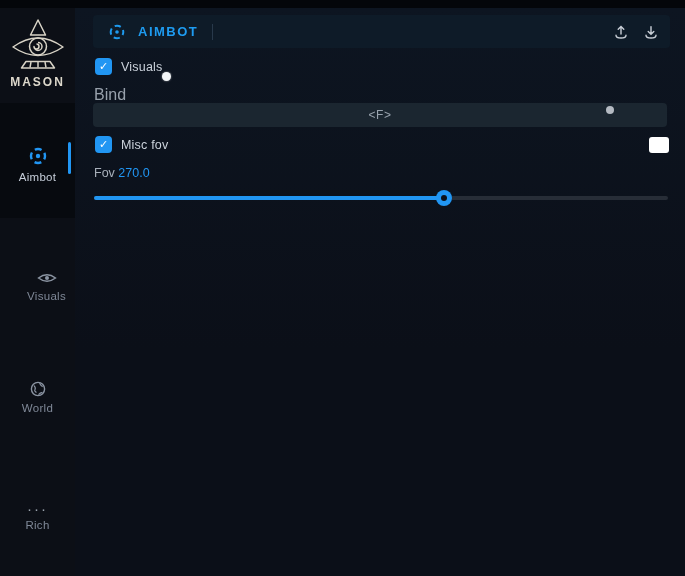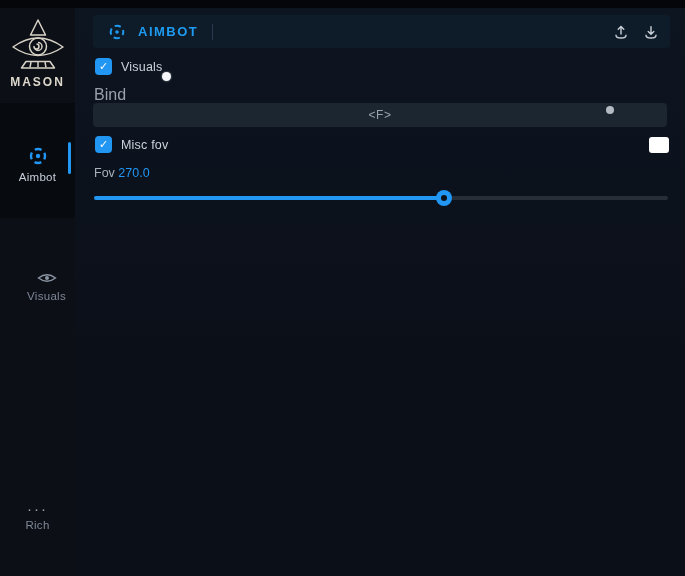--- a/index.html
+++ b/index.html
@@ -105,20 +105,28 @@
     </div>
 
     <div class="nav-item" style="top:259px;height:46px;margin-left:9px;">
       <svg width="20" height="14" viewBox="0 0 20 14" style="margin-top:4px;">
         <path d="M1.5 7 Q10 0.5 18.5 7 Q10 13.5 1.5 7 Z" fill="none" stroke="#8b94a2" stroke-width="1.5"></path>
         <circle cx="10" cy="7" r="2" fill="#8b94a2"></circle>
       </svg>
       <span class="nav-label">Visuals</span>
     </div>
 
+    <div class="nav-item" style="top:370px;height:44px;">
+      <svg width="16" height="16" viewBox="0 0 16 16" style="margin-top:3px;">
+        <circle cx="8" cy="8" r="6.6" fill="none" stroke="#8b94a2" stroke-width="1.4"></circle>
+        <path d="M4 4.5 q2 2.5 1 4 q-1 1.5 1.5 3" fill="none" stroke="#8b94a2" stroke-width="1.2"></path>
+        <path d="M9.5 2.2 q1.5 2.8 3.2 3.4 M8.5 13.6 q1.6-2 3.9-2.3" fill="none" stroke="#8b94a2" stroke-width="1.2"></path>
+      </svg>
+      <span class="nav-label">World</span>
+    </div>
 
     <div class="nav-item" style="top:488px;height:46px;">
       <div class="nav-ellipsis" style="margin-top:8px;">···</div>
       <span class="nav-label">Rich</span>
     </div>
   </aside>
 
   <main class="main">
 
     <div class="header-bar">

